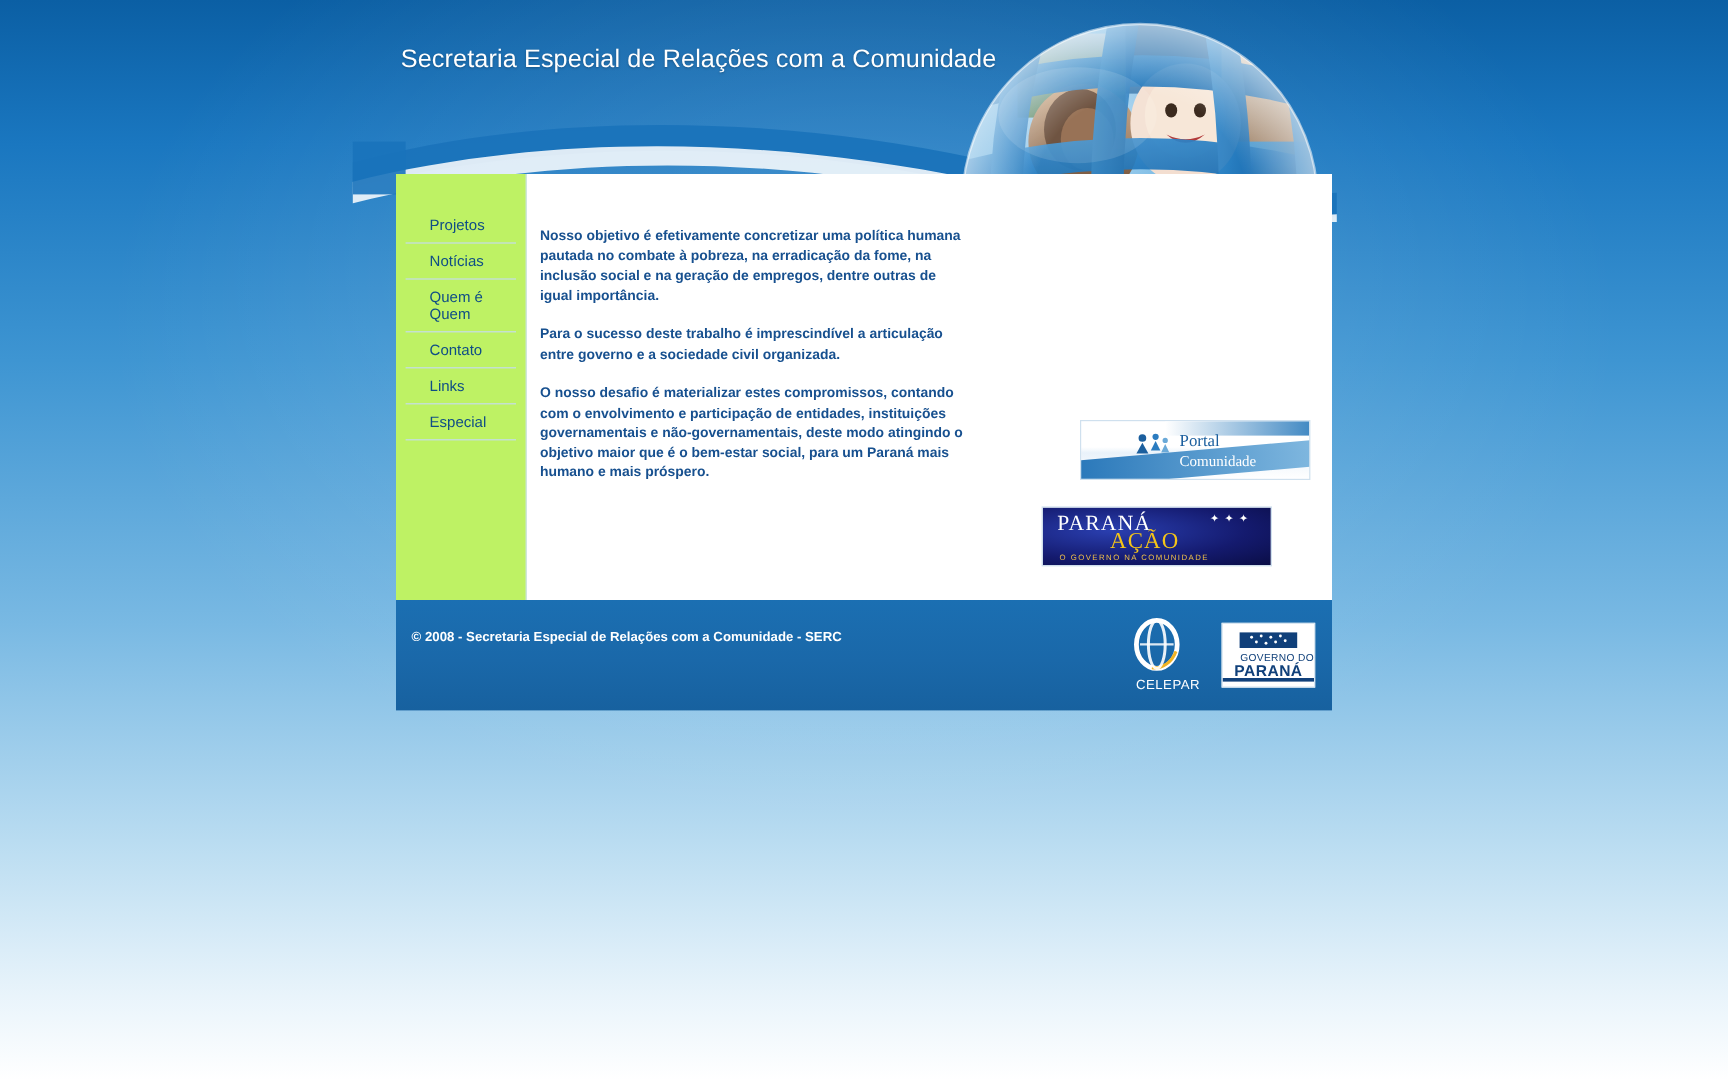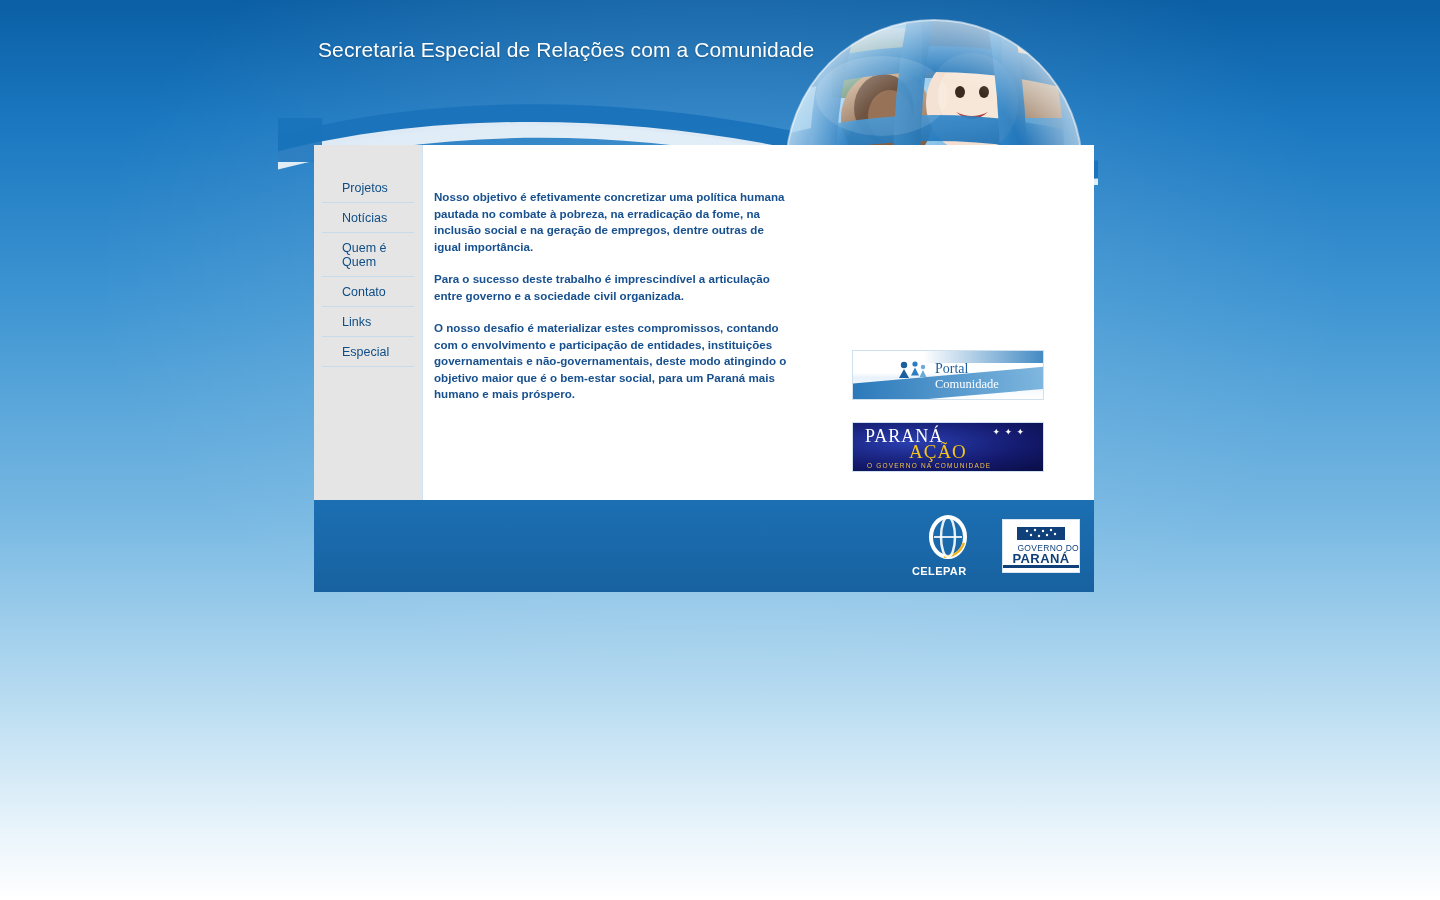--- a/index.html
+++ b/index.html
@@ -32,21 +32,21 @@
     content: "";
     position: absolute;
     inset: 0;
     background: radial-gradient(ellipse 900px 600px at 50% 30%, rgba(255,255,255,0.18), rgba(255,255,255,0) 70%);
     pointer-events: none;
   }
 
   
   .site {
     position: absolute;
-    left: 314px;
+    left: 330px;
     top: 0;
     width: 780px;
     height: 759px;
   }
 
   
   .header {
     position: absolute;
     left: 0;
     top: 0;
@@ -94,21 +94,21 @@
     background: #ffffff;
   }
 
   
   .nav {
     position: absolute;
     left: 0;
     top: 0;
     width: 108px;
     height: 355px;
-    background: #e5e5e5;
+    background: #bef264;
     border-right: 1px solid #cfe3f2;
   }
   .nav-inner { padding-top: 28px; }
   .nav-item {
     display: block;
     padding: 8px 0 7px 20px;
     margin: 0 8px;
     font-size: 12.5px;
     color: #0f4d86;
     text-decoration: none;
@@ -145,20 +145,21 @@
     height: 48px;
     margin-bottom: 22px;
     position: relative;
     overflow: hidden;
     cursor: pointer;
     border: 1px solid #cfe0ee;
   }
   
   .banner-portal {
     background: linear-gradient(to bottom, #ffffff 0%, #ffffff 45%, #e9f2fa 55%, #ffffff 100%);
+    margin-left: 32px;
   }
   .banner-portal .bp-sweep {
     position: absolute;
     left: -10px; top: 24px;
     width: 215px; height: 22px;
     background: linear-gradient(to right, #1c6fb5, #7fb8e0);
     transform: rotate(-5deg);
     opacity: 0.95;
   }
   .banner-portal .bp-top {
@@ -233,21 +234,21 @@
     top: 15px;
     display: flex;
     align-items: center;
     gap: 18px;
   }
   .celepar {
     width: 72px; height: 62px; position: relative;
   }
   .celepar-label {
     position: absolute; left: 0; bottom: 0; width: 72px;
-    text-align: left; color: #ffffff; font-size: 11px; font-weight: bold;
+    text-align: right; color: #ffffff; font-size: 11px; font-weight: normal;
     letter-spacing: 0.4px;
   }
   .gov {
     width: 76px; height: 52px;
     background: #ffffff;
     border: 1px solid #d8e6f1;
     position: relative;
   }
   .gov-crest {
     position: absolute; left: 8px; top: 5px; width: 60px; height: 18px;
@@ -402,20 +403,21 @@
           <span class="pa-line2">EM</span>
           <span class="pa-acao">AÇÃO</span>
           <span class="pa-sub">O GOVERNO  NA  COMUNIDADE</span>
         </a>
 
       </div>
     </div>
 
     <div class="footer">
       <div class="footer-text">
+        <div class="line1">© 2008 - Secretaria Especial de Relações com a Comunidade - SERC</div>
       </div>
 
       <div class="footer-logos">
         <div class="celepar">
           <svg viewBox="0 0 72 48" width="72" height="48">
             <ellipse cx="36" cy="22" rx="17" ry="20" fill="none" stroke="#ffffff" stroke-width="4"></ellipse>
             <ellipse cx="36" cy="22" rx="17" ry="20" fill="none" stroke="#f0b323" stroke-width="2.5" stroke-dasharray="26 90" transform="rotate(20 36 22)"></ellipse>
             <ellipse cx="36" cy="22" rx="7" ry="20" fill="none" stroke="#ffffff" stroke-width="2.5" opacity="0.9"></ellipse>
             <path d="M22 22 h28" stroke="#ffffff" stroke-width="2" opacity="0.85"></path>
           </svg>

